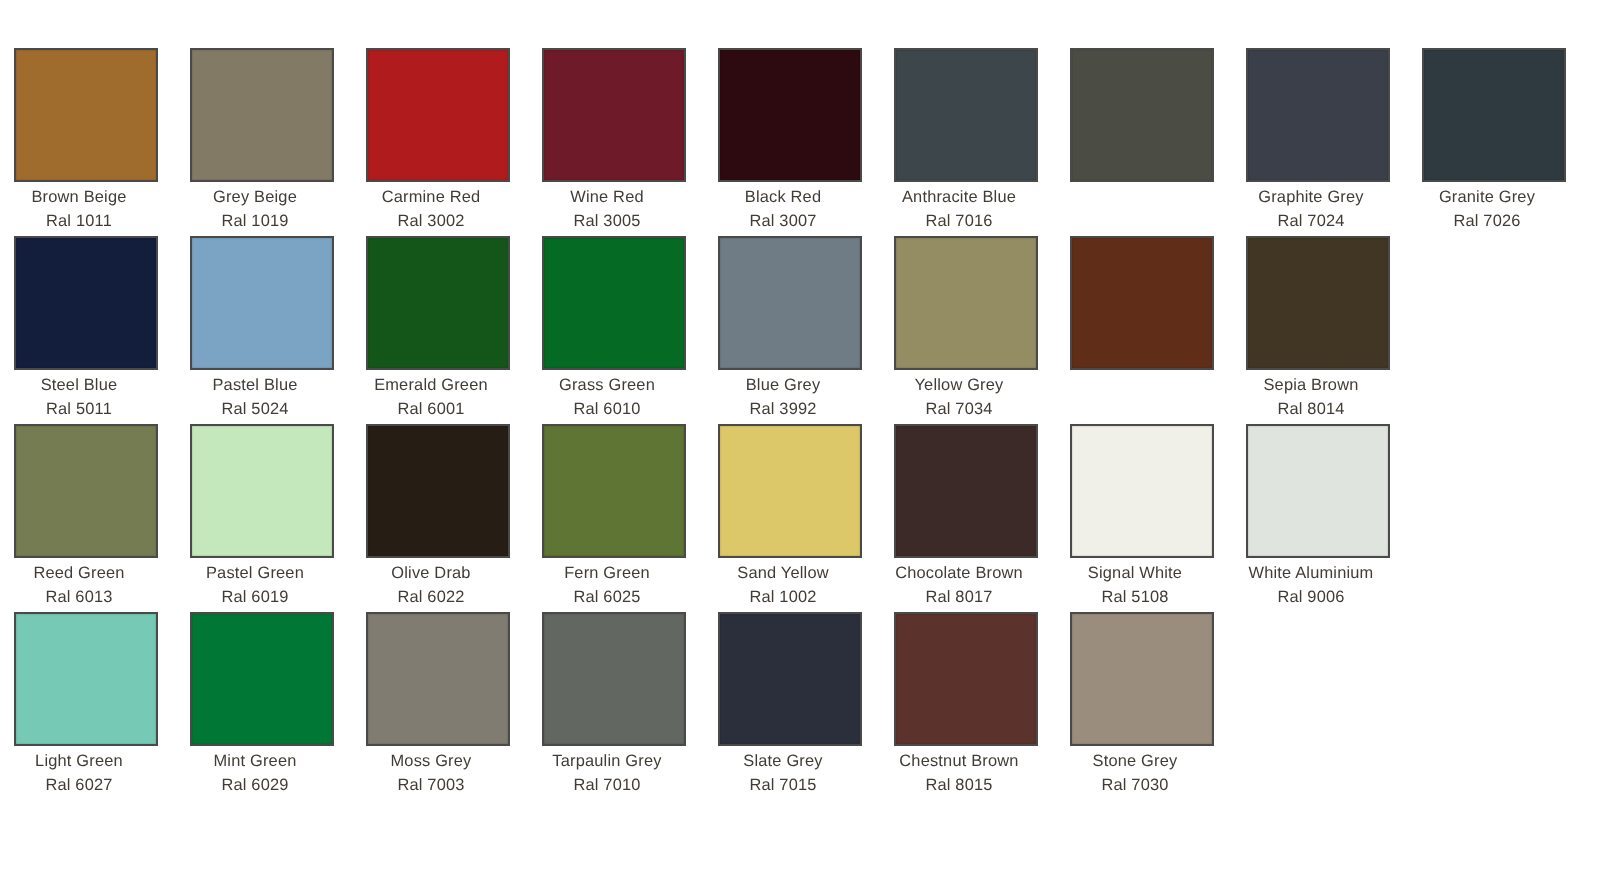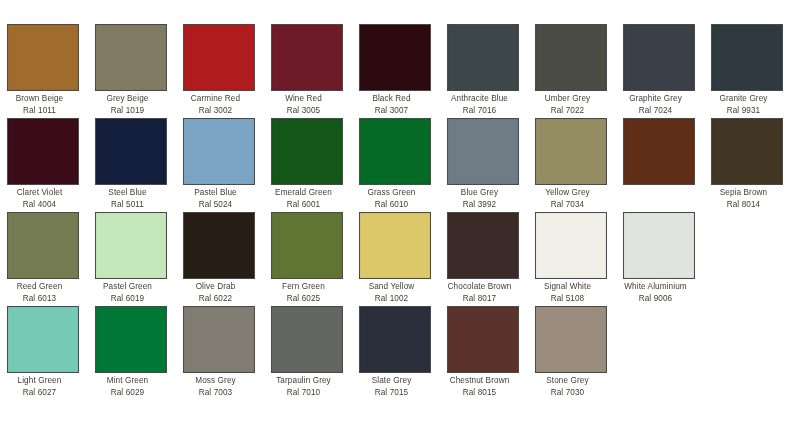--- a/index.html
+++ b/index.html
@@ -105,48 +105,37 @@
       </div>
       <div class="swatch-cell">
         <div class="swatch-chip" style="background: rgb(61, 71, 75);"></div>
         <div class="swatch-labels">
           <span class="swatch-name">Anthracite Blue</span>
           <span class="swatch-code">Ral 7016</span>
         </div>
       </div>
       <div class="swatch-cell">
         <div class="swatch-chip" style="background: rgb(75, 77, 68);"></div>
-        <div class="swatch-labels">
-          <span class="swatch-name">Umber Grey</span>
-          <span class="swatch-code">Ral 7022</span>
-        </div>
       </div>
       <div class="swatch-cell">
         <div class="swatch-chip" style="background: rgb(58, 63, 74);"></div>
         <div class="swatch-labels">
           <span class="swatch-name">Graphite Grey</span>
           <span class="swatch-code">Ral 7024</span>
         </div>
       </div>
       <div class="swatch-cell">
         <div class="swatch-chip" style="background: rgb(46, 58, 64);"></div>
         <div class="swatch-labels">
           <span class="swatch-name">Granite Grey</span>
-          <span class="swatch-code">Ral 9931</span>
-        </div>
-      </div>
-    </div>
-    <div class="swatch-row">
-      <div class="swatch-cell">
-        <div class="swatch-chip" style="background: rgb(58, 11, 24);"></div>
-        <div class="swatch-labels">
-          <span class="swatch-name">Claret Violet</span>
-          <span class="swatch-code">Ral 4004</span>
-        </div>
-      </div>
+          <span class="swatch-code">Ral 7026</span>
+        </div>
+      </div>
+    </div>
+    <div class="swatch-row">
       <div class="swatch-cell">
         <div class="swatch-chip" style="background: rgb(19, 30, 60);"></div>
         <div class="swatch-labels">
           <span class="swatch-name">Steel Blue</span>
           <span class="swatch-code">Ral 5011</span>
         </div>
       </div>
       <div class="swatch-cell">
         <div class="swatch-chip" style="background: rgb(123, 164, 196);"></div>
         <div class="swatch-labels">

